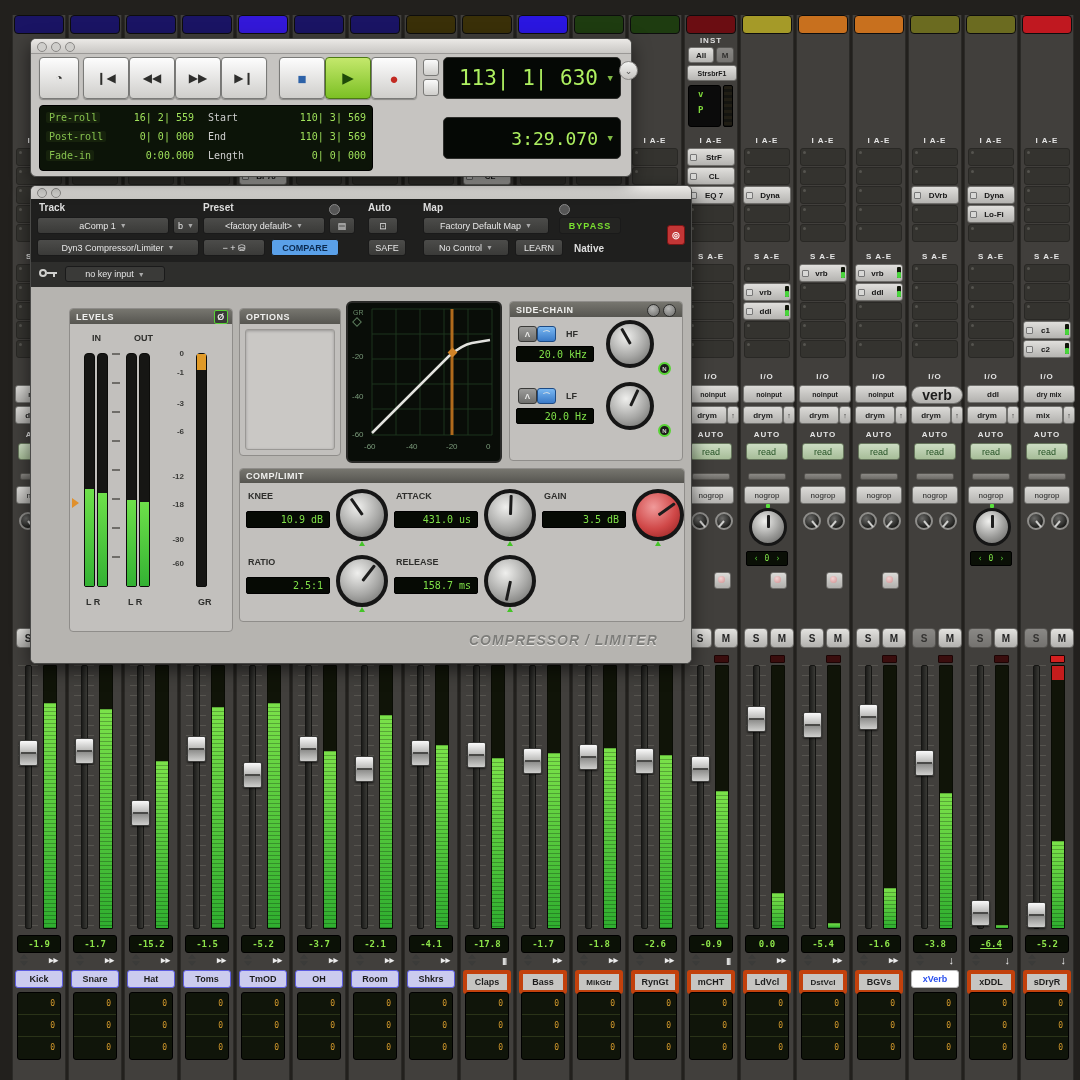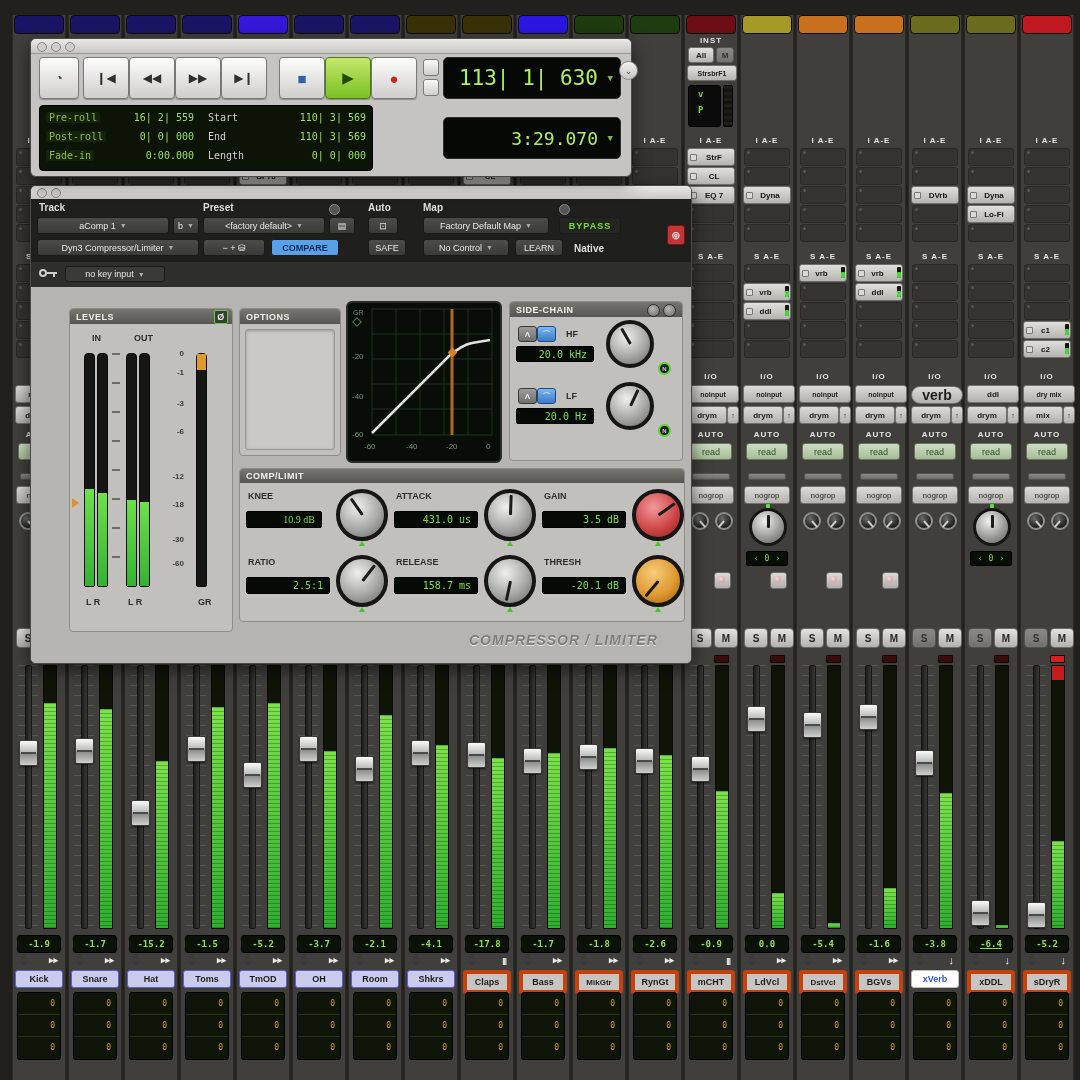--- a/index.html
+++ b/index.html
@@ -1843,21 +1843,21 @@
           </div>
       </div>
 
       <div class="panel" style="left:208px;top:181px;width:444px;height:152px;">
         <div class="panelhdr" style="height:14px;">
             <span>COMP/LIMIT</span>
           </div>
         <div id="cl-knobs" style="position:absolute;left:0;top:16px;right:0;bottom:0;">
             <div style="position: absolute; left: 6px; top: 2px; width: 144px; height: 64px;">
               <div class="mlabel" style="left: 2px; top: 4px;">KNEE</div>
-              <div class="lcd" style="left: 0px; top: 24px; width: 76px; height: 17px; font-family: Liberation Serif, serif;">10.9 dB</div>
+              <div class="lcd" style="left: 0px; top: 24px; width: 84px; height: 17px;">10.9 dB</div>
               <div class="knob" style="left: 90px; top: 2px; width: 52px; height: 52px;">
                 <b style="transform: rotate(145deg);"></b>
                 <u></u>
               </div>
             </div>
             <div style="position: absolute; left: 154px; top: 2px; width: 144px; height: 64px;">
               <div class="mlabel" style="left: 2px; top: 4px;">ATTACK</div>
               <div class="lcd" style="left: 0px; top: 24px; width: 84px; height: 17px;">431.0 us</div>
               <div class="knob" style="left: 90px; top: 2px; width: 52px; height: 52px;">
                 <b style="transform: rotate(182deg);"></b>
@@ -1881,26 +1881,18 @@
               </div>
             </div>
             <div style="position: absolute; left: 154px; top: 68px; width: 144px; height: 64px;">
               <div class="mlabel" style="left: 2px; top: 4px;">RELEASE</div>
               <div class="lcd" style="left: 0px; top: 24px; width: 84px; height: 17px;">158.7 ms</div>
               <div class="knob" style="left: 90px; top: 2px; width: 52px; height: 52px;">
                 <b style="transform: rotate(12deg);"></b>
                 <u></u>
               </div>
             </div>
-            <div style="position: absolute; left: 302px; top: 68px; width: 144px; height: 64px;">
-              <div class="mlabel" style="left: 2px; top: 4px;">THRESH</div>
-              <div class="lcd" style="left: 0px; top: 24px; width: 84px; height: 17px;">-20.1 dB</div>
-              <div class="knob orange" style="left: 90px; top: 2px; width: 52px; height: 52px;">
-                <b style="transform: rotate(40deg);"></b>
-                <u></u>
-              </div>
-            </div>
           </div>
       </div>
       <span class="logo" style="left:438px;top:345px;">COMPRESSOR / LIMITER</span>
     </div>
   </div>
 </div>
 
 </body></html>

